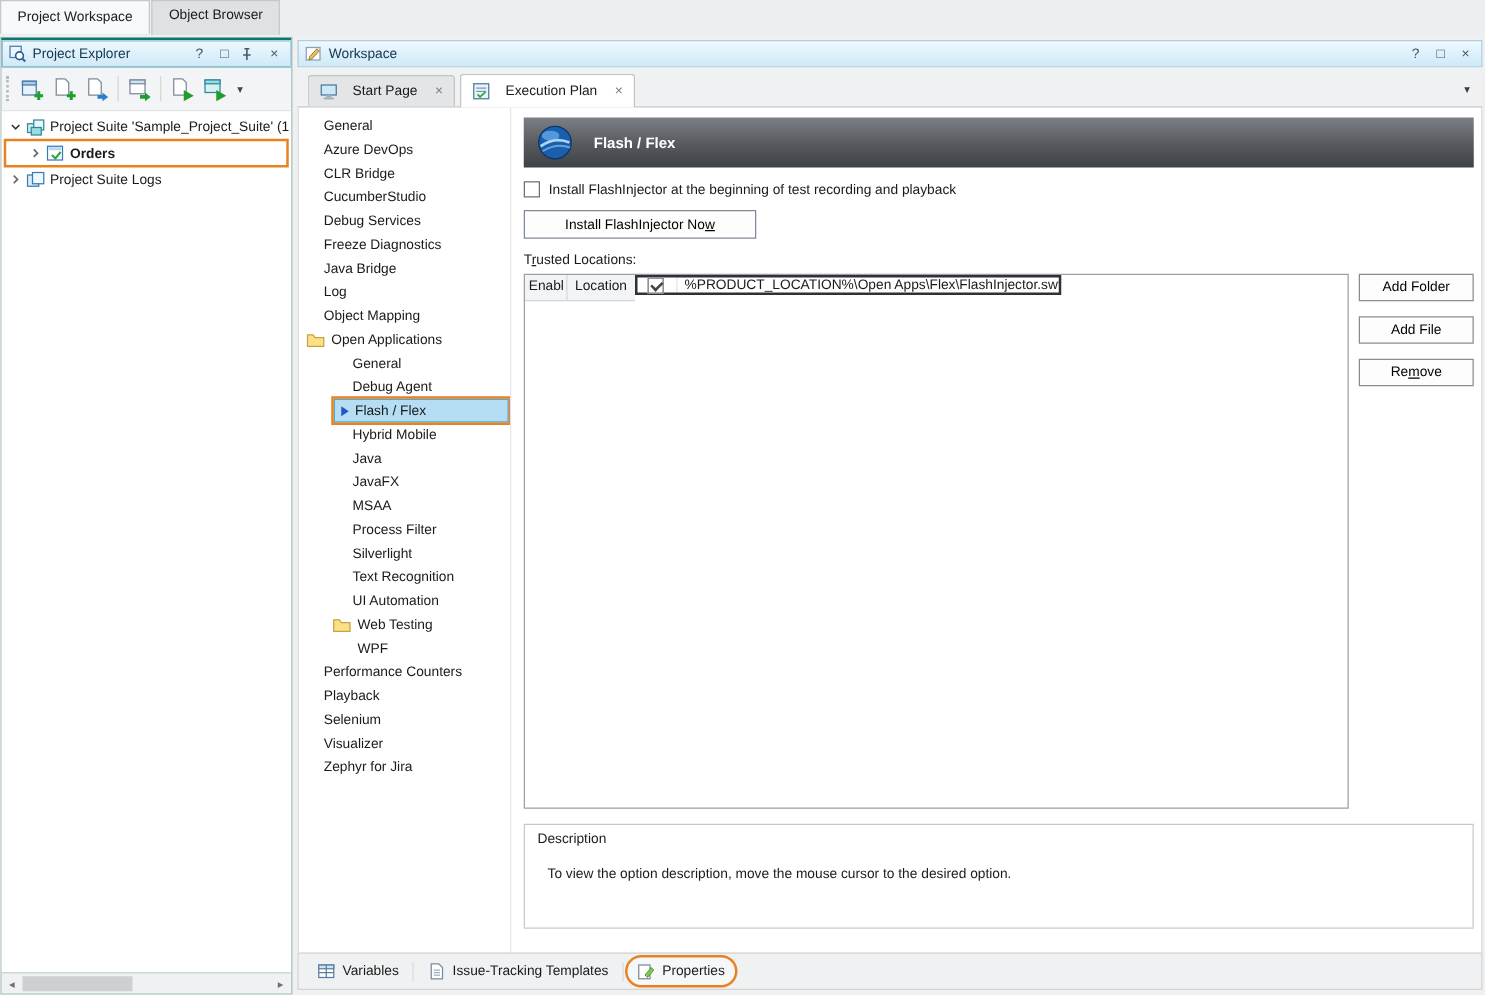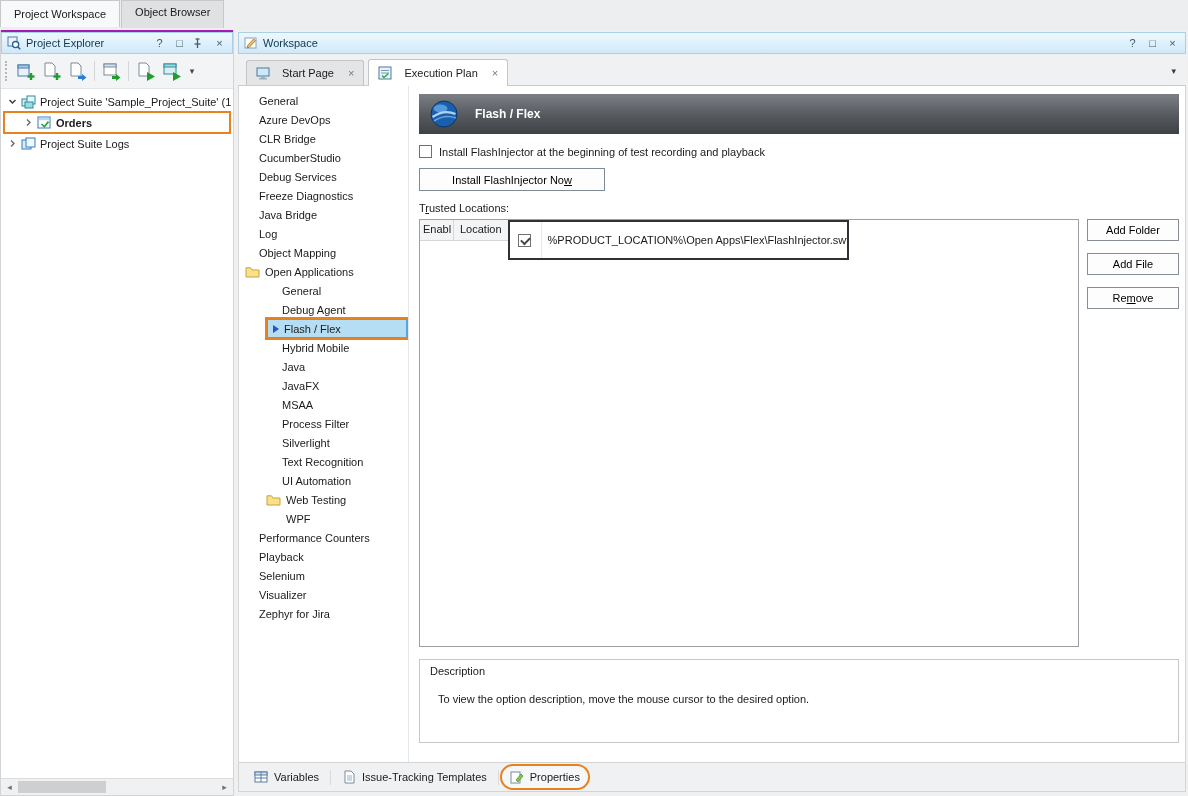--- a/index.html
+++ b/index.html
@@ -8,21 +8,21 @@
     width:1188px; height:796px; overflow:hidden;
     font-family:"Liberation Sans", sans-serif; font-size:11px; color:#1a1a1a;
     background:#f0f0f0; cursor:default;
   }
   
   .top-strip { height:30px; display:flex; background:#eceef0; padding-left:0; }
   .top-tab { height:28px; line-height:23px; padding:0 13px; background:#dfe1e3; border:1px solid #c6c8ca; border-bottom:none; margin-right:1px; }
   .top-tab.active { background:#f8f9fa; height:27px; line-height:26px; }
   
   .main { display:flex; height:766px; }
-  .left-panel { width:234px; flex:none; display:flex; flex-direction:column; background:#a21caf; border:1px solid #d2d4d6; border-top:none; padding-top:2px; }
+  .left-panel { width:234px; flex:none; display:flex; flex-direction:column; background:#0f766e; border:1px solid #d2d4d6; border-top:none; padding-top:2px; }
   .splitter { width:4px; flex:none; background:#f0f0f0; }
   .right-panel { flex:1; min-width:0; display:flex; flex-direction:column; padding:2px 2px 4px 0; }
   
   .panel-header { height:22px; flex:none; display:flex; align-items:center; gap:5px; padding:0 5px;
     background:linear-gradient(#eef8fe,#cfe9f8); border:1px solid #abcfe5; color:#10374f; }
   .ph-title { flex:1; }
   .ph-btn { width:15px; text-align:center; color:#3f5866; font-size:11px; line-height:15px; }
   
   .toolbar { height:34px; flex:none; display:flex; align-items:center; gap:1px; padding:0 2px 0 4px; background:#f3f4f5; }
   .grip { width:3px; height:20px; border-left:2px dotted #b4b8bc; margin-right:4px; }
@@ -62,21 +62,21 @@
   .chkrow { display:flex; align-items:center; gap:7px; margin-top:11px; flex:none; }
   .cbx { width:13px; height:13px; background:#fff; border:1px solid #707070; position:relative; flex:none; }
   .cbx.checked::after { content:""; position:absolute; left:2px; top:2px; width:7px; height:4px; border-left:2px solid #444; border-bottom:2px solid #444; transform:rotate(-45deg); }
   .install-btn { margin-top:10px; width:186px; height:23px; background:#fdfdfd; border:1px solid #7e8b96; font:inherit; flex:none; }
   .trusted { margin-top:11px; flex:none; }
   .grid-zone { display:flex; gap:8px; margin-top:5px; height:428px; flex:none; }
   .grid { flex:1; min-width:0; border:1px solid #9aa0a6; background:#fff; display:flex; }
   .ghead { height:21px; flex:none; display:flex; background:#f3f4f5; border-bottom:1px solid #d4d6d8; }
   .gh1 { width:34px; flex:none; padding:3px 3px; border-right:1px solid #d4d6d8; overflow:hidden; white-space:nowrap; }
   .gh2 { flex:1; padding:3px 6px; }
-  .grow { height:40px; display:flex; align-items:center; outline:2px solid #303136; outline-offset:-2px; }
+  .grow { height:16px; display:flex; align-items:center; outline:2px solid #303136; outline-offset:-2px; }
   .gc1 { width:34px; flex:none; display:flex; justify-content:center; border-right:1px solid #e4e6e8; align-self:stretch; align-items:center; }
   .gc2 { flex:1; padding-left:6px; white-space:nowrap; overflow:hidden; }
   .sidebtns { width:92px; flex:none; display:flex; flex-direction:column; gap:12px; }
   .sbtn { height:22px; background:#fdfdfd; border:1px solid #868d94; font:inherit; }
   .descbox { margin-top:12px; height:84px; flex:none; border:1px solid #c6c9cc; padding:5px 10px; background:#fff; }
   .desc-text { margin-top:16px; margin-left:8px; }
   
   .bottom-tabs { height:30px; flex:none; display:flex; align-items:center; background:#f0f1f2; border:1px solid #d2d4d6; padding-left:6px; }
   .btab { display:flex; align-items:center; gap:6px; padding:0 9px; height:24px; }
   .btab.highlighted { outline:2px solid #e8821e; outline-offset:-1px; background:#f6f7f8; border-radius:12px; }

